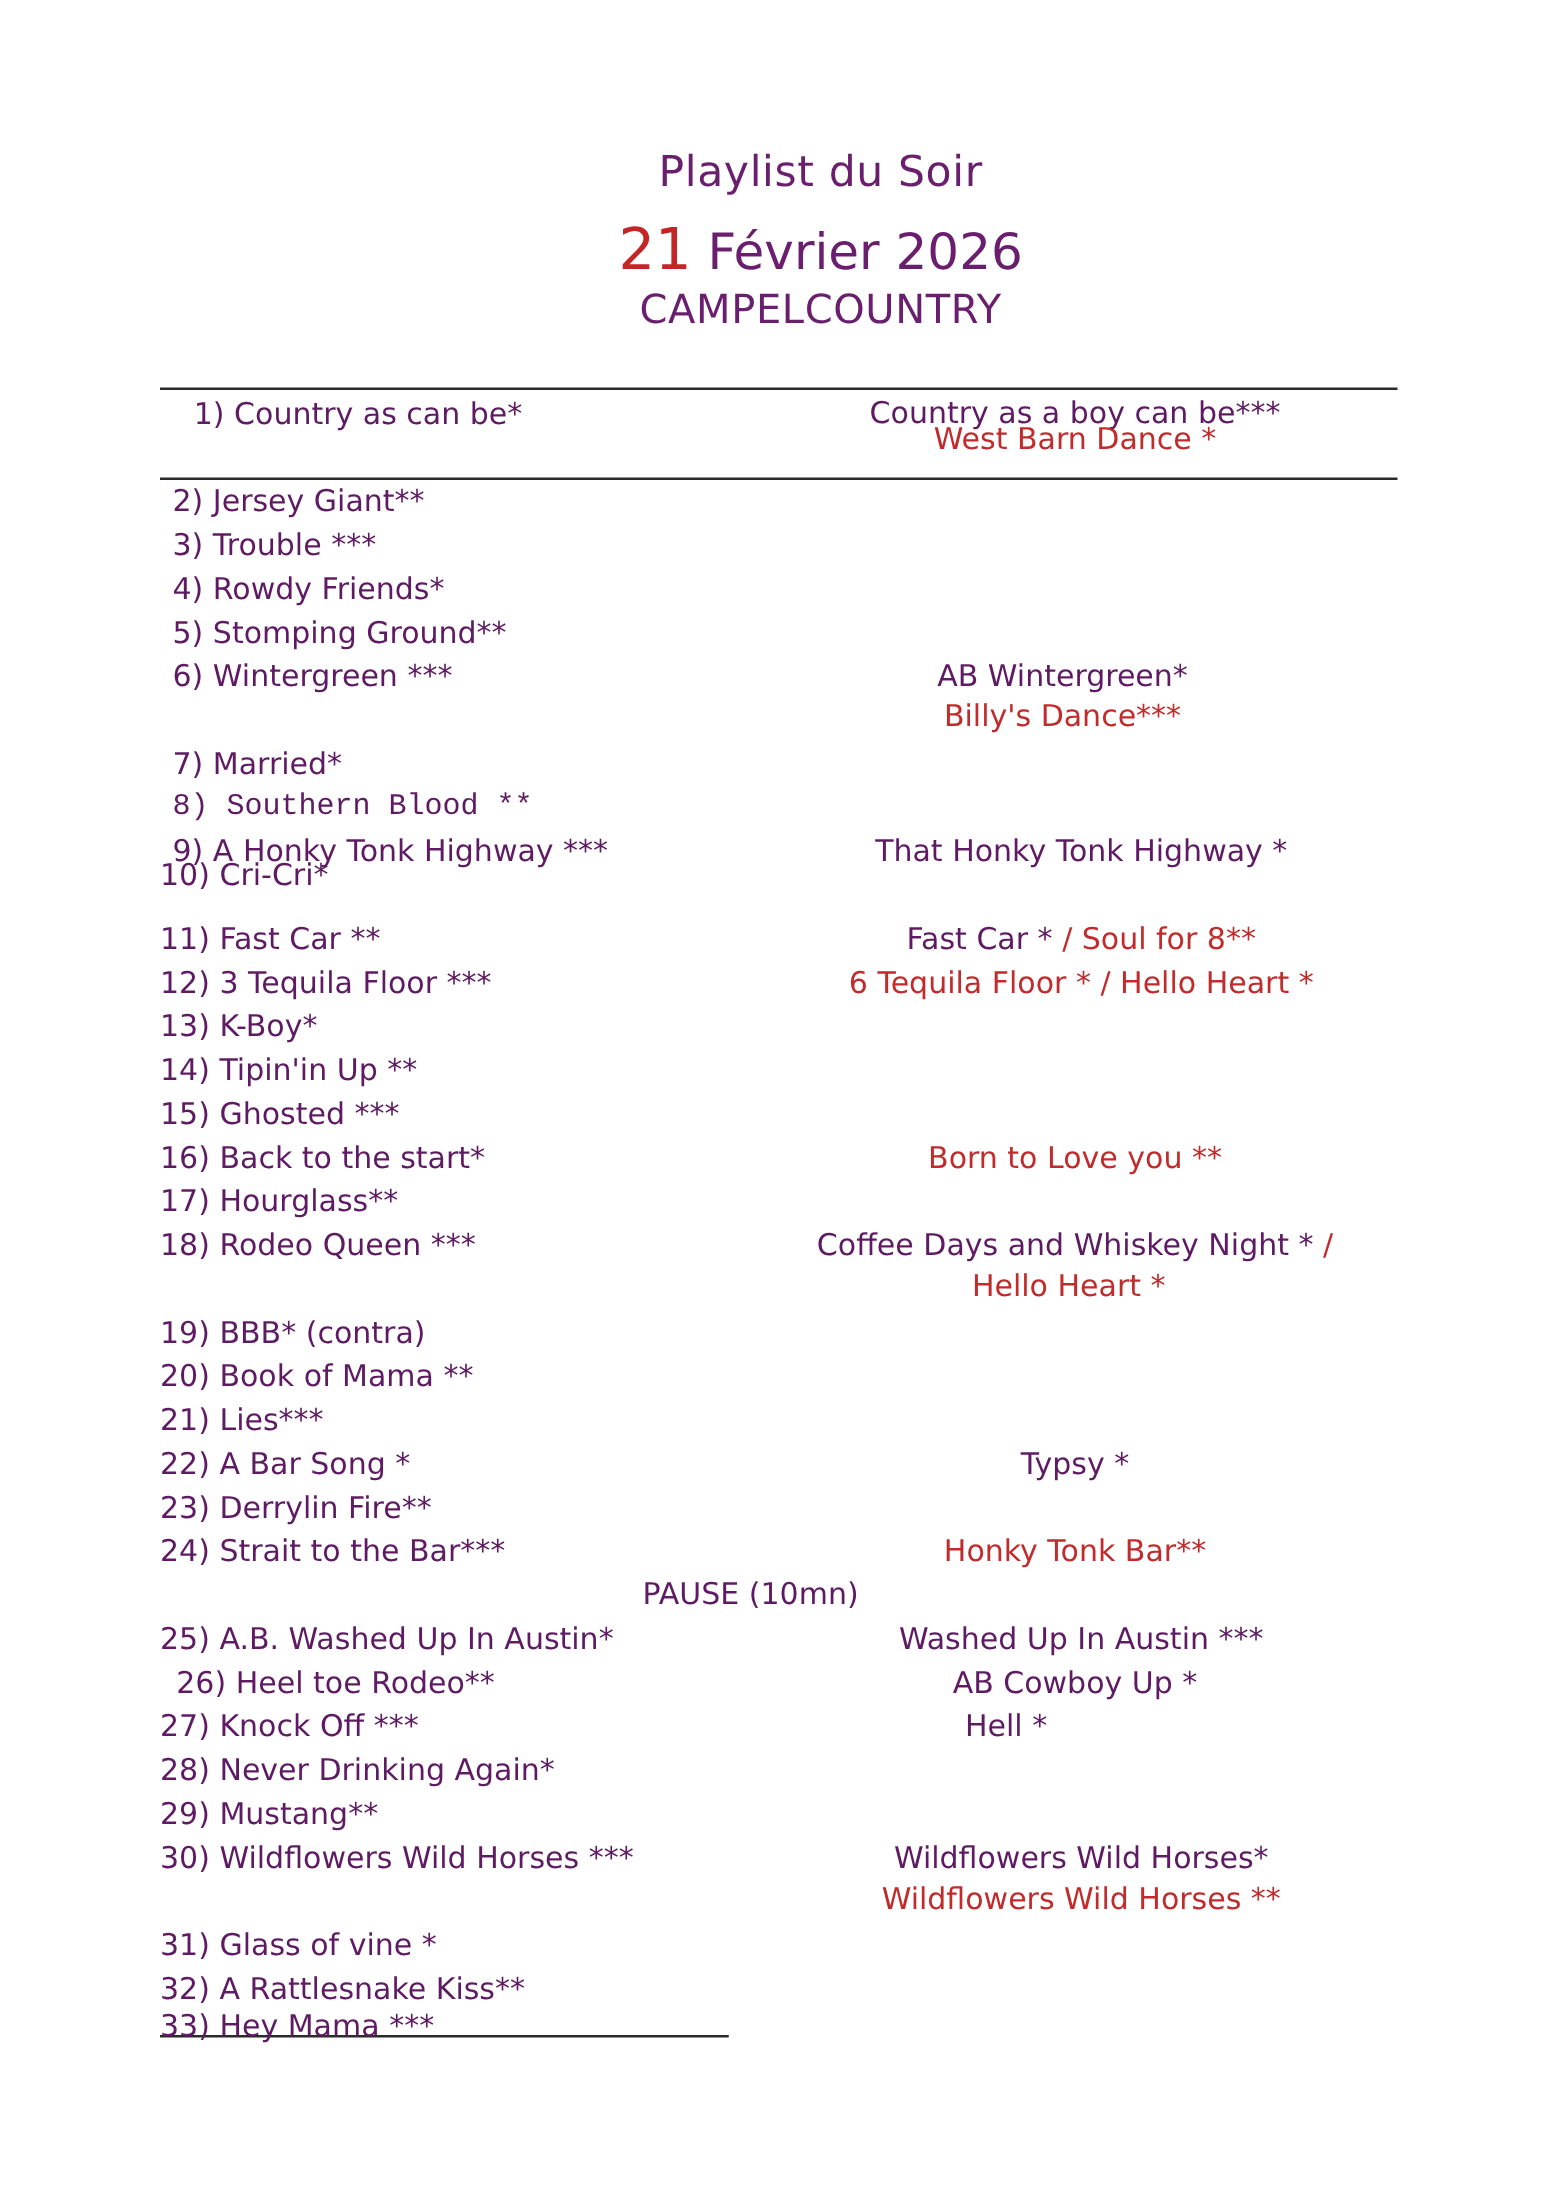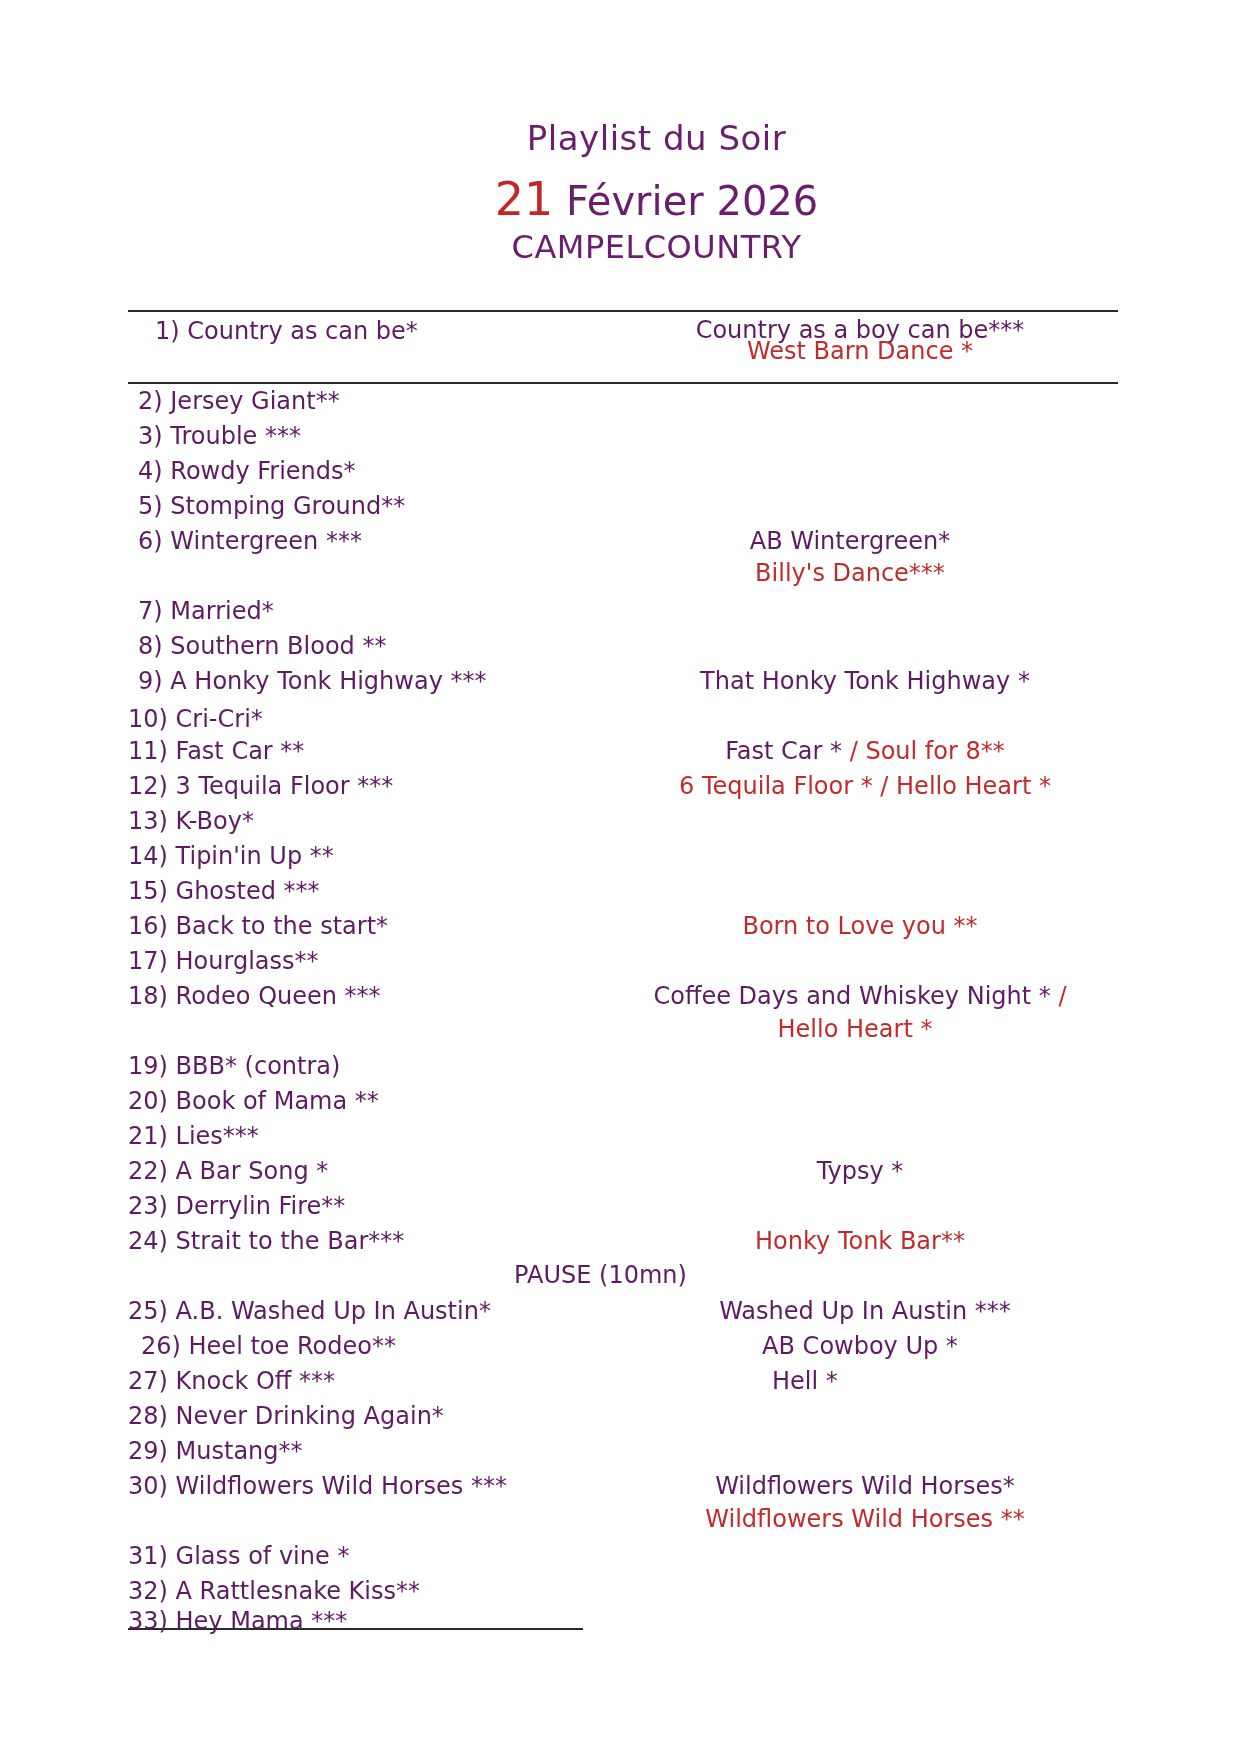--- a/index.html
+++ b/index.html
@@ -28,23 +28,23 @@
 <div class="hr" style="top:382px; left:128px; width:990px;"></div>
 <div class="hr" style="top:1628px; left:128px; width:455px;"></div>
 
 <div class="line purple" style="left:136px; top:316px;margin-left:19px;"><span>1)</span> <span>Country as can be*</span></div>
 <div class="line purple" style="left:138px; top:386px;"><span>2)</span> <span>Jersey Giant**</span></div>
 <div class="line purple" style="left:138px; top:421px;"><span>3)</span> <span>Trouble ***</span></div>
 <div class="line purple" style="left:138px; top:456px;"><span>4)</span> <span>Rowdy Friends*</span></div>
 <div class="line purple" style="left:138px; top:491px;"><span>5)</span> <span>Stomping Ground**</span></div>
 <div class="line purple" style="left:138px; top:526px;"><span>6)</span> <span>Wintergreen ***</span></div>
 <div class="line purple" style="left:138px; top:596px;"><span>7)</span> <span>Married*</span></div>
-<div class="line purple" style="left:138px; top:631px;"><span>8)</span> <span>Southern Blood **</span></div>
+<div class="line purple" style="left:138px; top:631px;font-family:Liberation Mono, monospace;"><span>8)</span> <span>Southern Blood **</span></div>
 <div class="line purple" style="left:138px; top:666px;"><span>9)</span> <span>A Honky Tonk Highway ***</span></div>
-<div class="line purple" style="left:128px; top:704px;"><span>10)</span> <span>Cri-Cri*</span></div>
+<div class="line purple" style="left:128px; top:685px;"><span>10)</span> <span>Cri-Cri*</span></div>
 <div class="line purple" style="left:128px; top:736px;"><span>11)</span> <span>Fast Car **</span></div>
 <div class="line purple" style="left:128px; top:771px;"><span>12)</span> <span>3 Tequila Floor ***</span></div>
 <div class="line purple" style="left:128px; top:806px;"><span>13)</span> <span>K-Boy*</span></div>
 <div class="line purple" style="left:128px; top:841px;"><span>14)</span> <span>Tipin'in Up **</span></div>
 <div class="line purple" style="left:128px; top:876px;"><span>15)</span> <span>Ghosted ***</span></div>
 <div class="line purple" style="left:128px; top:911px;"><span>16)</span> <span>Back to the start*</span></div>
 <div class="line purple" style="left:128px; top:946px;"><span>17)</span> <span>Hourglass**</span></div>
 <div class="line purple" style="left:128px; top:981px;text-align:right;"><span>18)</span> <span>Rodeo Queen ***</span></div>
 <div class="line purple" style="left:128px; top:1051px;"><span>19)</span> <span>BBB* (contra)</span></div>
 <div class="line purple" style="left:128px; top:1086px;"><span>20)</span> <span>Book of Mama **</span></div>

